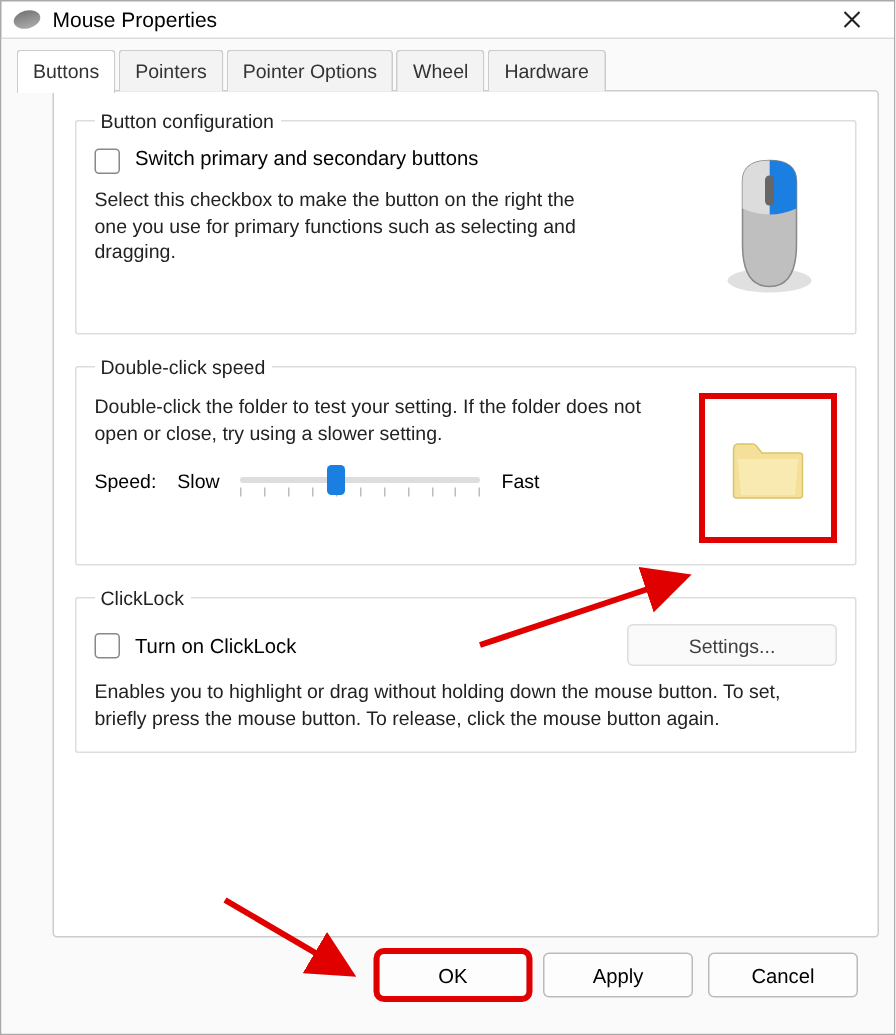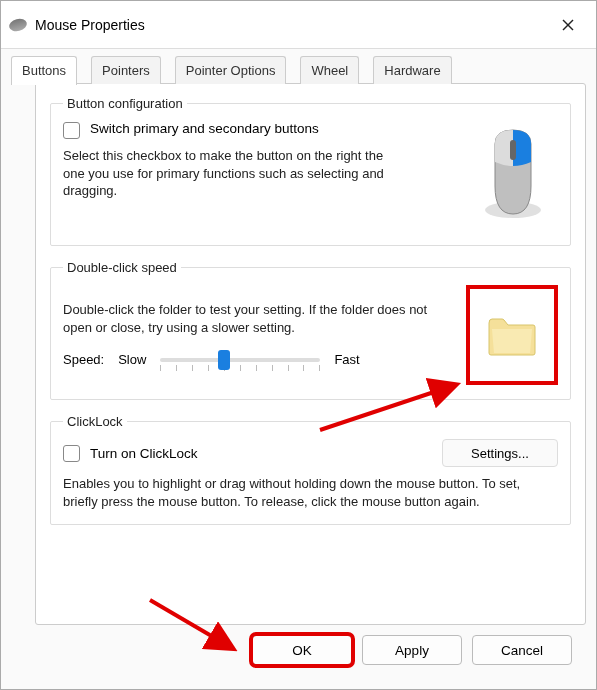--- a/index.html
+++ b/index.html
@@ -16,21 +16,21 @@
   }
   .window {
     width: 597px;
     height: 690px;
     border: 1px solid #aaa;
     background: #fff;
     display: flex;
     flex-direction: column;
   }
   .titlebar {
-    height: 48px;
+    height: 25px;
     display: flex;
     align-items: center;
     padding: 0 8px;
     border-bottom: 1px solid #ddd;
   }
   .titlebar .app-icon {
     width: 18px; height: 12px;
     border-radius: 50%;
     background: linear-gradient(#777,#aaa);
     transform: rotate(-14deg);
@@ -58,21 +58,21 @@
     z-index: 2;
   }
   .tab {
     padding: 6px 10px 6px 10px;
     border: 1px solid #ccc;
     border-bottom: none;
     background: #f3f3f3;
     border-radius: 3px 3px 0 0;
     font-size: 13px;
     color: #333;
-    margin-right: 14px;
+    margin-right: 2px;
     cursor: default;
   }
   .tab.active {
     background: #fff;
     position: relative;
     top: 1px;
     padding-bottom: 7px;
   }
   .tab-panel {
     flex:1;
@@ -112,21 +112,21 @@
     font-size: 13px;
     line-height: 1.35;
     max-width: 340px;
   }
   .btncfg { display:flex; gap:18px; }
   .btncfg .left { flex:1; }
   .mouse-img {
     width: 90px; height: 110px;
     display:flex; align-items:center; justify-content:center;
   }
-  .dbl { display:flex; gap:18px;align-items:center; }
+  .dbl { display:flex; gap:18px; }
   .dbl .left { flex:1; }
   .speed-row {
     display:flex; align-items:center; gap:14px;
     margin-top: 14px;
     font-size: 13px;
   }
   .slider-track {
     position: relative;
     width: 160px; height: 18px;
   }
@@ -147,25 +147,25 @@
   }
   .folder-box {
     width: 92px; height: 100px;
     border: 4px solid #e00000;
     display:flex; align-items:center; justify-content:center;
     position: relative;
   }
   .clicklock .row { align-items:center; }
   .settings-btn {
     margin-left:auto;
-    width: 116px; height: 28px;
+    width: 140px; height: 28px;
     border: 1px solid #ddd;
     border-radius: 4px;
     background: #fafafa;
-    color: #000000;
+    color: #404040;
     font-size: 13px;
     display:flex; align-items:center; justify-content:center;
   }
   .dialog-buttons {
     display:flex; justify-content:flex-end; gap:10px;
     padding: 10px 14px 14px 0;
   }
   .dlg-btn {
     width: 100px; height: 30px;
     border: 1px solid #bbb;

